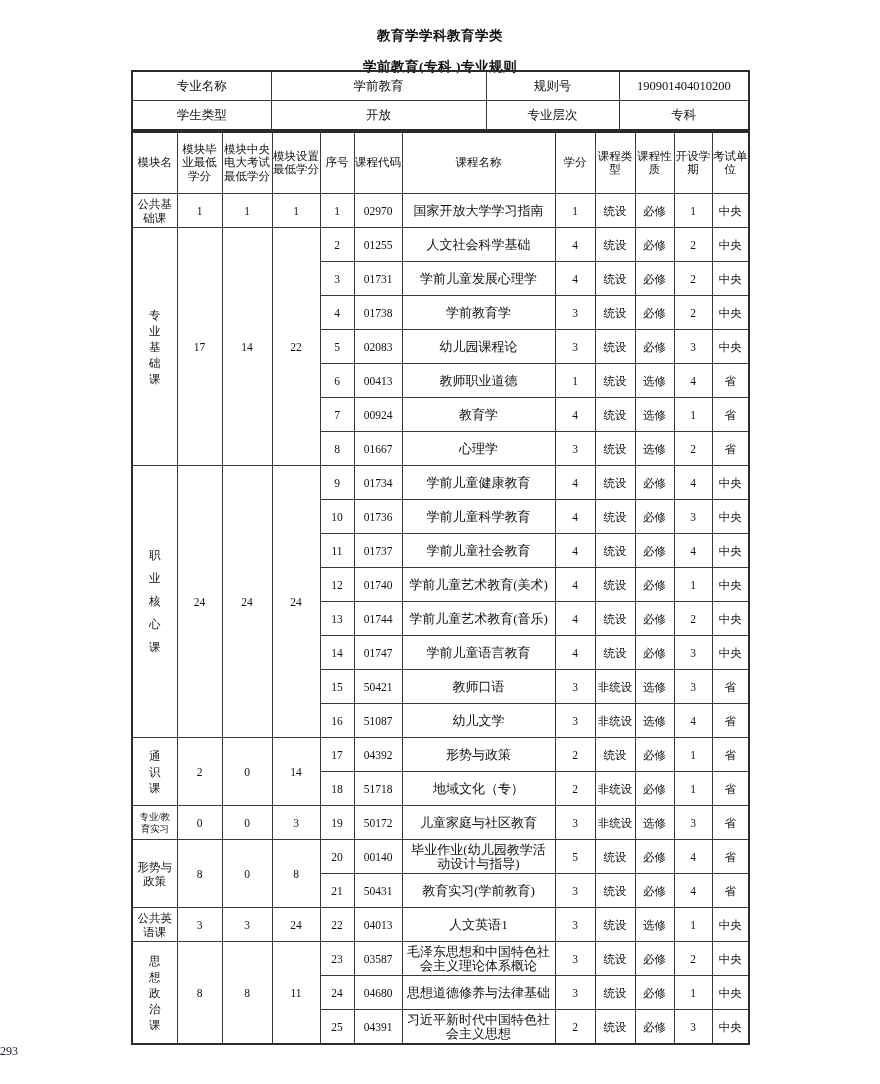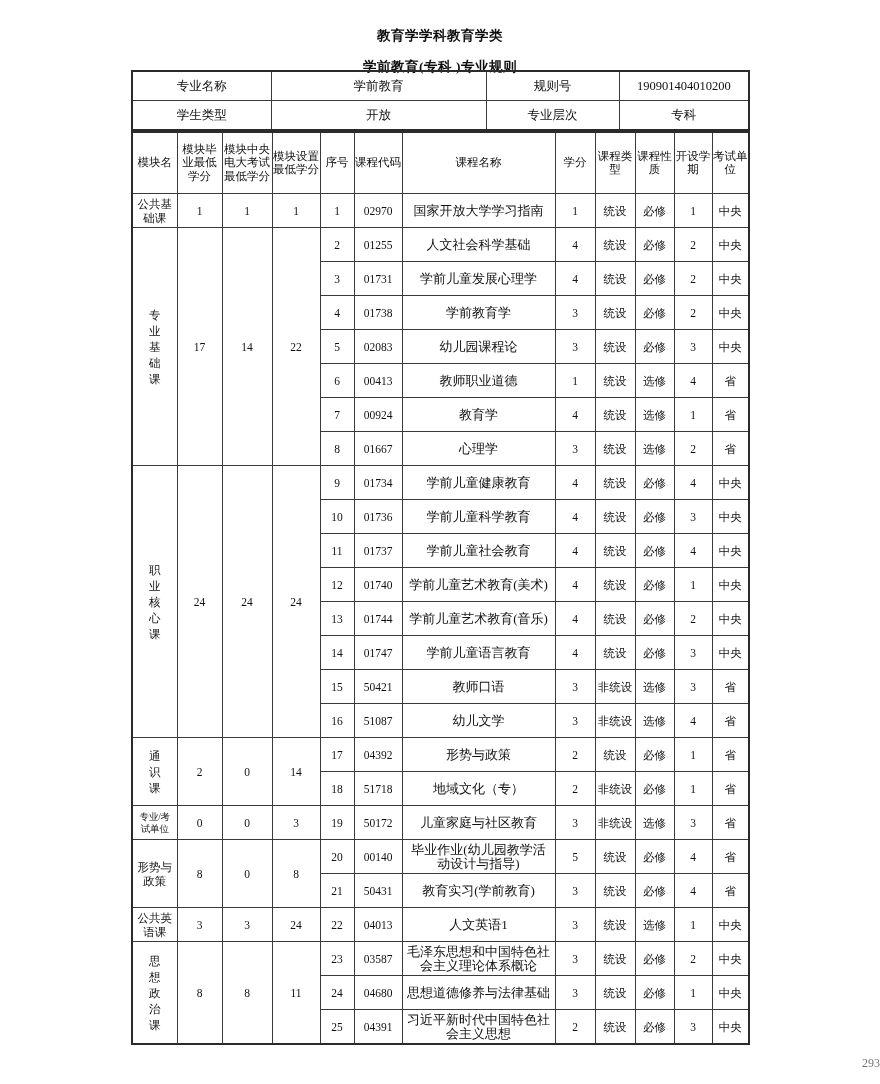--- a/index.html
+++ b/index.html
@@ -98,25 +98,24 @@
   table.courses td.code,
   table.courses td.num {
     font-size: 11.5px;
   }
 
   .page-number {
     position: absolute;
     left: 0;
     top: 1044px;
     width: 880px;
-    text-align: right;
+    text-align: left;
     font-size: 12px;
-    color: #737373;
+    color: #0f172a;
     font-family: "Liberation Serif", "DejaVu Serif", serif;
-    margin-top: 12px;
   }
 </style>
 </head>
 <body>
 
 <div class="page">
 
   <div class="title-1">教育学学科教育学类</div>
   <div class="title-2">学前教育(专科 )专业规则</div>
 
@@ -257,21 +256,21 @@
             <td class="num">8</td>
             <td class="code">01667</td>
             <td class="cname">心理学</td>
             <td class="num">3</td>
             <td class="num">统设</td>
             <td class="num">选修</td>
             <td class="num">2</td>
             <td class="num">省</td>
           </tr>
           <tr>
-            <td rowspan="8" class="module" style="width: 45px; white-space: normal; word-break: break-all; padding: 2px 14px; line-height: 16px;">职业核心课</td>
+            <td rowspan="8" class="module" style="width: 45px; white-space: normal; word-break: break-all; padding: 2px 14px; line-height: 23px;">职业核心课</td>
             <td rowspan="8" class="num">24</td>
             <td rowspan="8" class="num">24</td>
             <td rowspan="8" class="num">24</td>
             <td class="num">9</td>
             <td class="code">01734</td>
             <td class="cname">学前儿童健康教育</td>
             <td class="num">4</td>
             <td class="num">统设</td>
             <td class="num">必修</td>
             <td class="num">4</td>
@@ -365,21 +364,21 @@
             <td class="num">18</td>
             <td class="code">51718</td>
             <td class="cname">地域文化（专）</td>
             <td class="num">2</td>
             <td class="num">非统设</td>
             <td class="num">必修</td>
             <td class="num">1</td>
             <td class="num">省</td>
           </tr>
           <tr>
-            <td rowspan="1" class="module tight">专业/考试单位</td>
+            <td rowspan="1" class="module tight">专业/教育实习</td>
             <td rowspan="1" class="num">0</td>
             <td rowspan="1" class="num">0</td>
             <td rowspan="1" class="num">3</td>
             <td class="num">19</td>
             <td class="code">50172</td>
             <td class="cname">儿童家庭与社区教育</td>
             <td class="num">3</td>
             <td class="num">非统设</td>
             <td class="num">选修</td>
             <td class="num">3</td>

